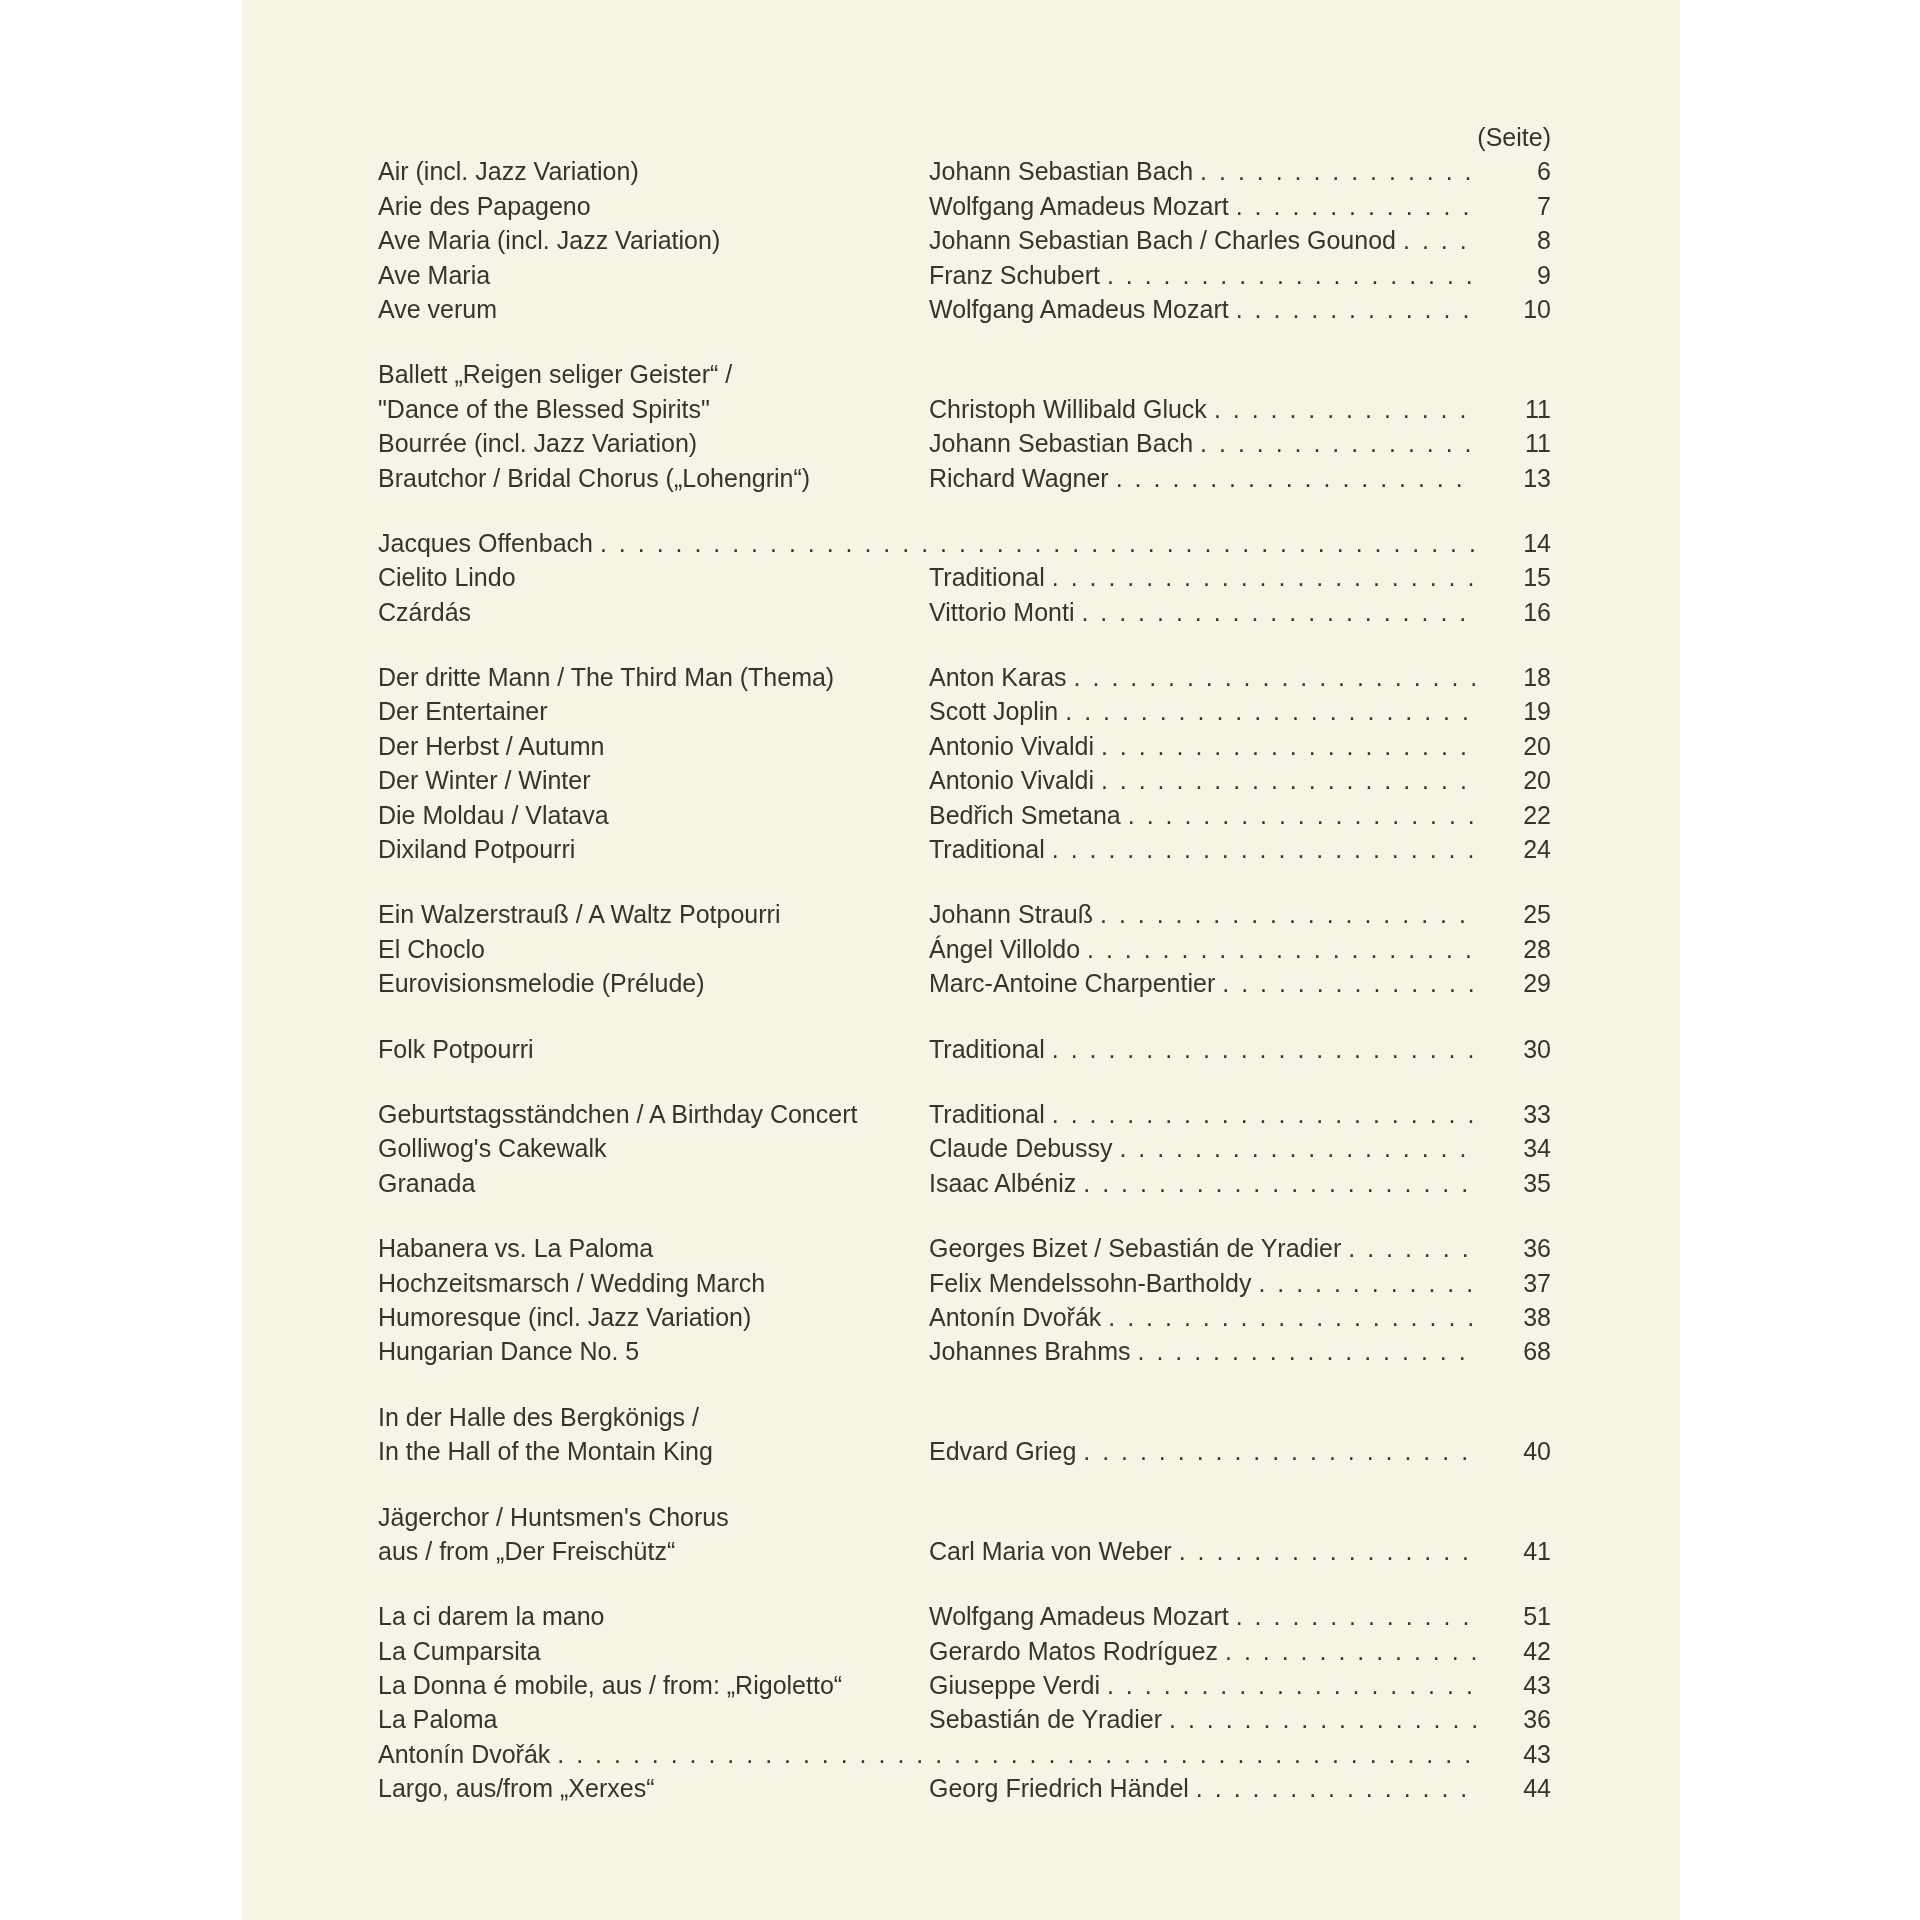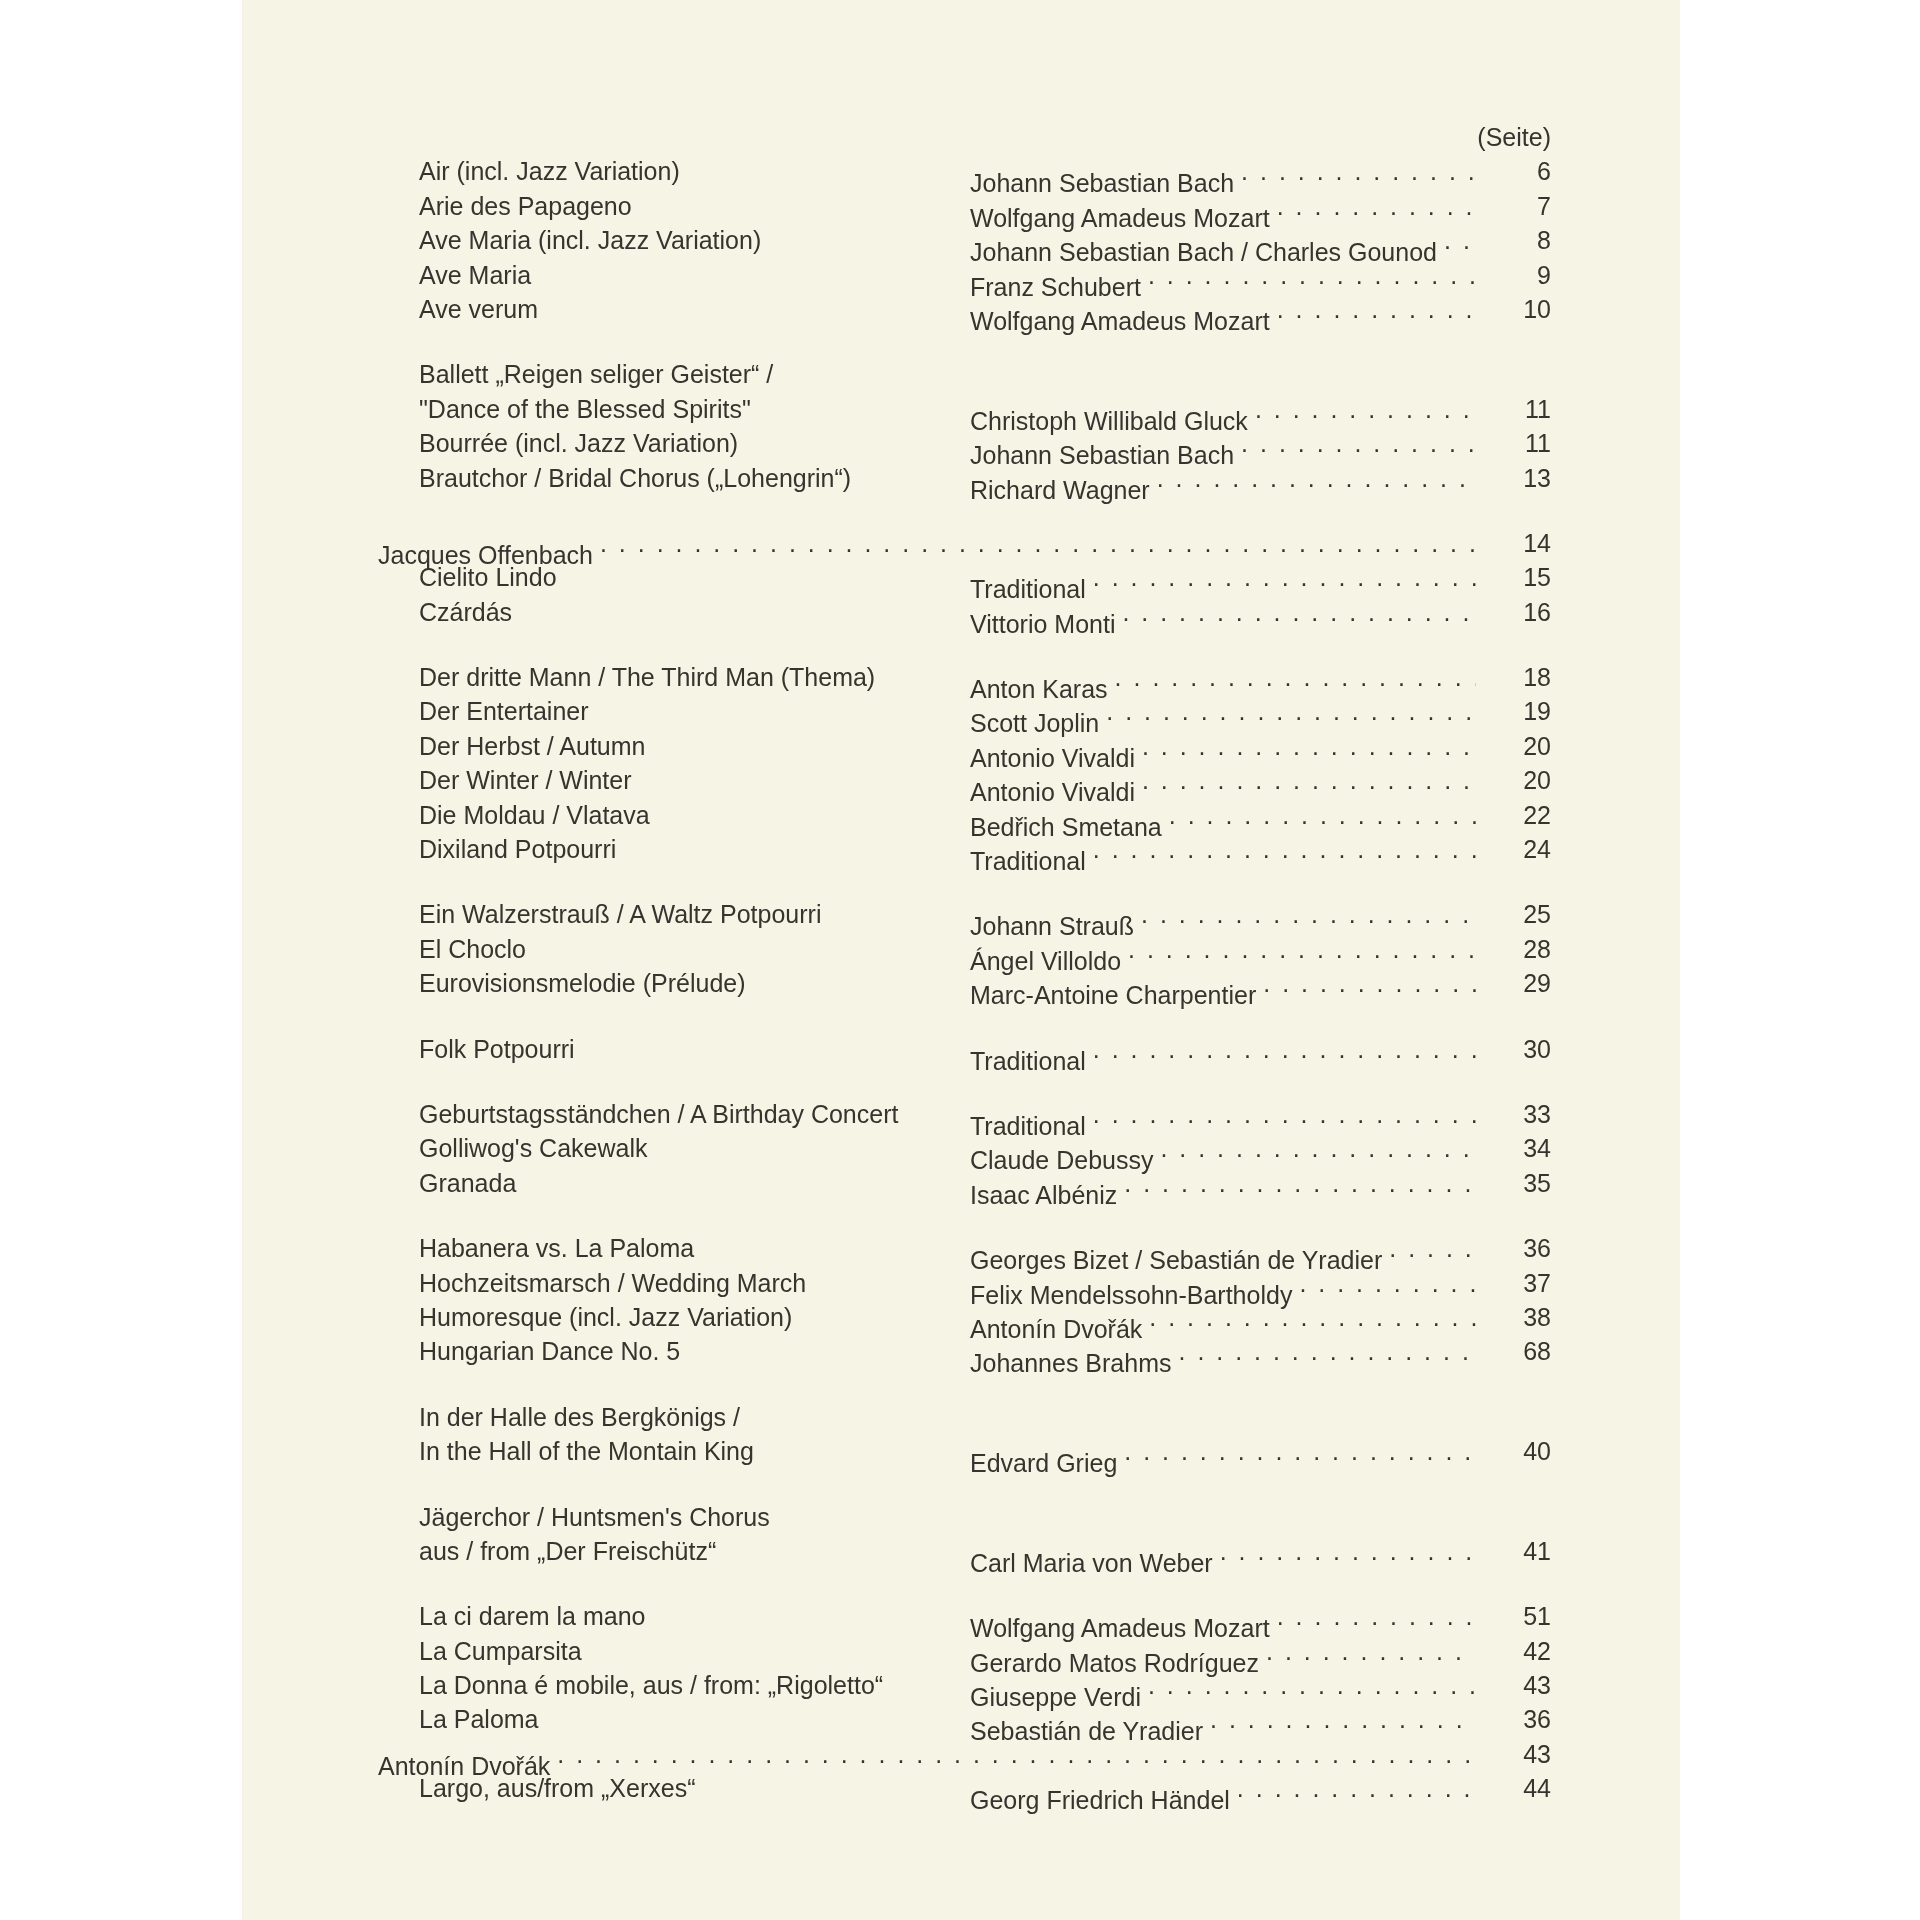--- a/index.html
+++ b/index.html
@@ -34,30 +34,28 @@
   }
   .row {
     display: flex;
     height: 34.4px;
     white-space: nowrap;
   }
   .t {
     flex: none;
     width: 551px;
     overflow: visible;
-    margin-left: 41px;
   }
   .mid {
     flex: 1;
     min-width: 0;
     display: flex;
   }
   .c {
     flex: none;
-    margin-top: 12px;
   }
   .leader {
     flex: 1;
     overflow: hidden;
     white-space: nowrap;
     padding-left: 7px;
     letter-spacing: 2.5px;
   }
   .leader::after {
     content: ". . . . . . . . . . . . . . . . . . . . . . . . . . . . . . . . . . . . . . . . . . . . . . . . . . . . . . . . . . . .";

